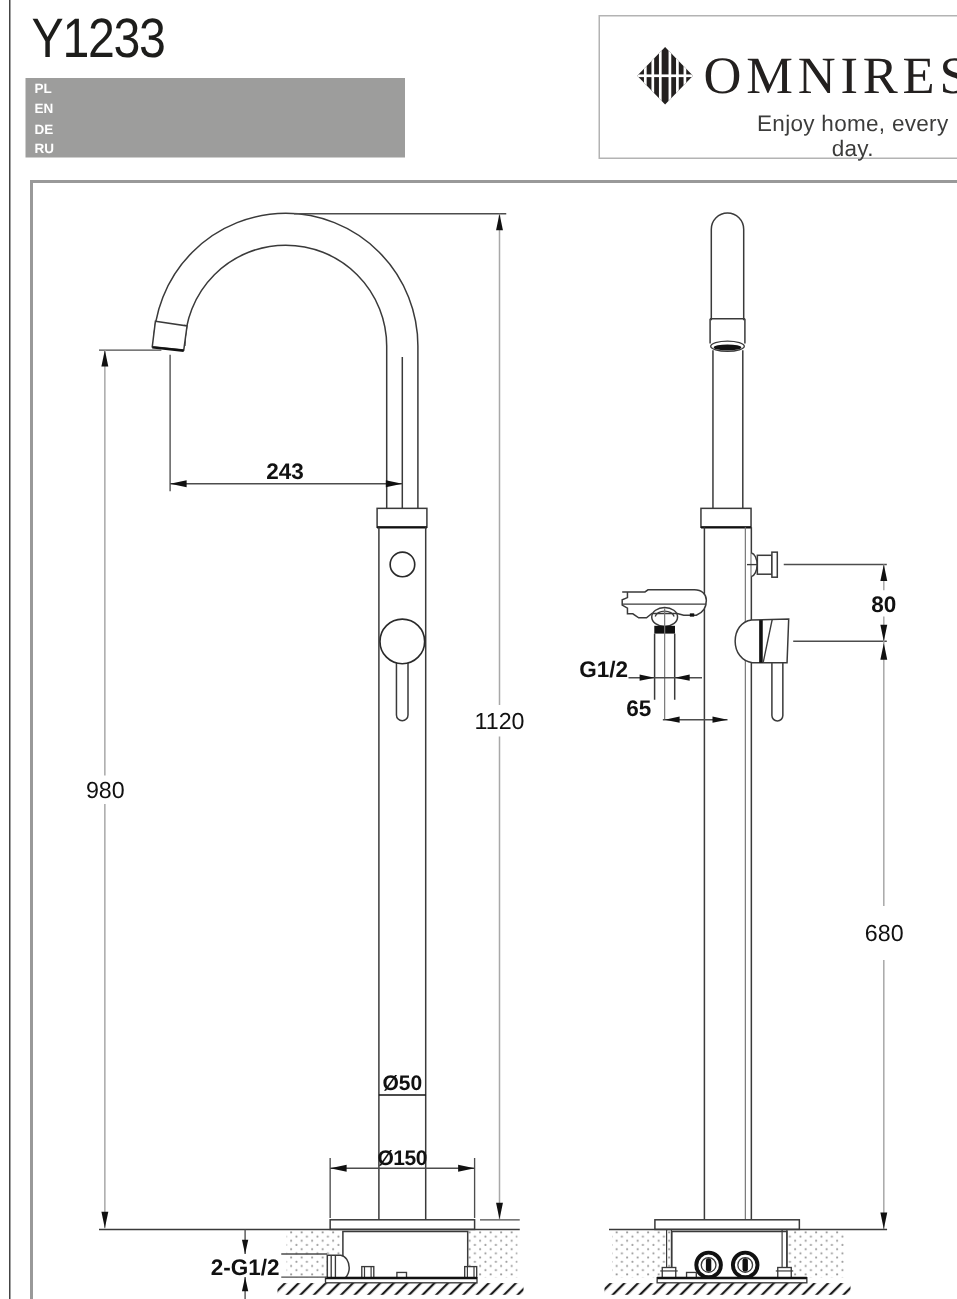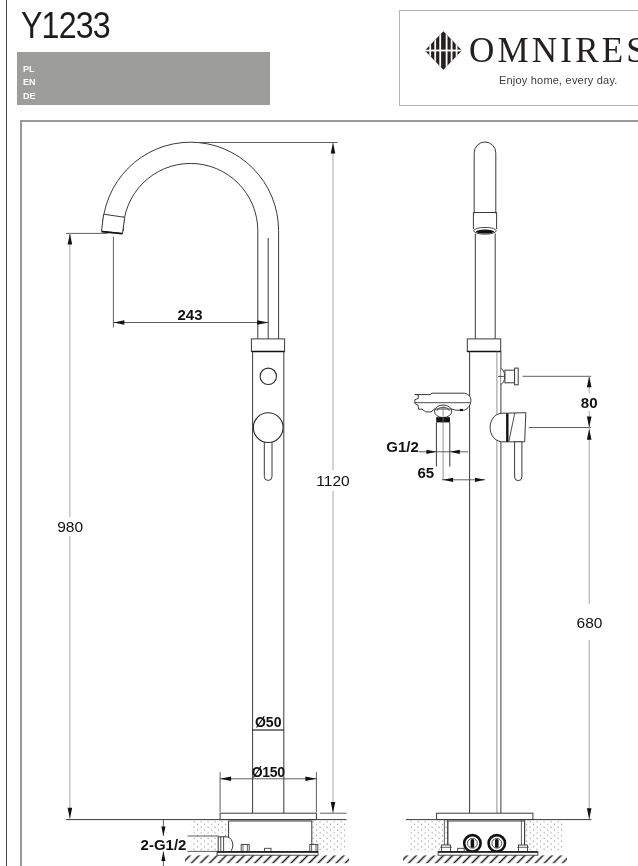--- a/index.html
+++ b/index.html
@@ -7,21 +7,21 @@
   .abs{position:absolute;}
 </style>
 </head>
 <body>
 
 <div class="abs" style="left:6px;top:0;width:1px;height:866px;background:#444;"></div>
 
 <div class="abs" style="left:21px;top:5px;font-size:37px;letter-spacing:-1px;color:#1d1d1b;transform:scale(0.87,1);transform-origin:0 0;">Y1233</div>
 
 <div class="abs" style="left:17px;top:52px;width:253px;height:53px;background:#9d9d9c;color:#fff;">
-  <div class="abs" style="left:6px;top:11px;font-size:9px;font-weight:bold;line-height:13.4px;">PL<br>EN<br>DE<br>RU</div>
+  <div class="abs" style="left:6px;top:1px;font-size:9px;font-weight:bold;line-height:13.4px;">PL<br>EN<br>DE<br>RU</div>
 </div>
 
 <div class="abs" style="left:399px;top:10px;width:300px;height:94px;border:1.3px solid #b3b3b3;background:#fff;"></div>
 
 <svg class="abs" style="left:424px;top:30.5px;" width="39" height="40" viewBox="0 0 39 40">
   <defs>
       <clipPath id="dia">
         <polygon points="19.4,0.3 38,19.5 19.4,38.7 0.8,19.5"></polygon>
       </clipPath>
     </defs>
@@ -32,21 +32,21 @@
     <rect x="15.30" y="0" width="1.8" height="40" fill="#fff"></rect>
     <rect x="21.70" y="0" width="1.8" height="40" fill="#fff"></rect>
     <rect x="26.70" y="0" width="1.8" height="40" fill="#fff"></rect>
     <rect x="31.70" y="0" width="1.8" height="40" fill="#fff"></rect>
     <rect x="0" y="18.6" width="39" height="1.8" fill="#fff"></rect>
   </g>
 </svg>
 
 <div class="abs" style="left:469px;top:31px;font-family:'Liberation Serif',serif;font-size:35px;letter-spacing:3.2px;color:#23201f;">OMNIRES</div>
 
-<div class="abs" style="left:499px;top:73.5px;font-size:11px;letter-spacing:0.2px;color:#3c3c3b;">Enjoy home, every day.</div>
+<div class="abs" style="left:499px;top:73.5px;font-size:15px;letter-spacing:0.2px;color:#3c3c3b;text-align:center;">Enjoy home, every day.</div>
 
 <div class="abs" style="left:19.5px;top:119.5px;width:700px;height:800px;border-left:2px solid #999;border-top:2px solid #999;"></div>
 
 <svg class="abs" style="left:0;top:0;" width="638" height="866" viewBox="0 0 638 866">
 <defs>
   <pattern id="stip" width="7" height="5.6" patternUnits="userSpaceOnUse">
     <circle cx="1.6" cy="1.2" r="0.7" fill="#9a9a9a"></circle>
     <circle cx="5.1" cy="4.0" r="0.7" fill="#9a9a9a"></circle>
   </pattern>
   <pattern id="hatch" width="6.4" height="12" patternUnits="userSpaceOnUse" patternTransform="rotate(45 0 0)">

